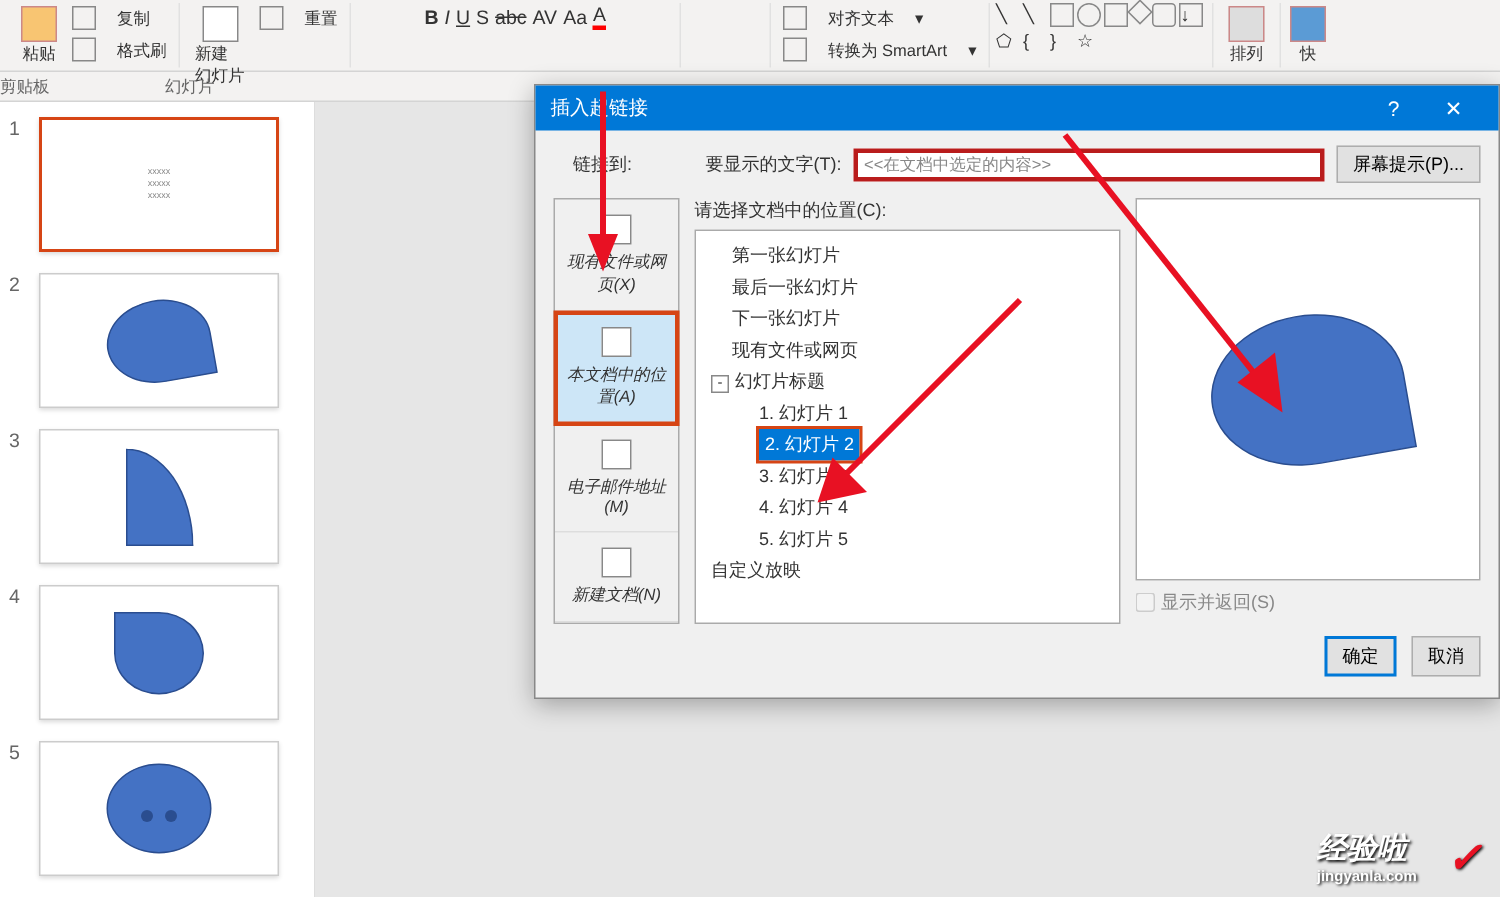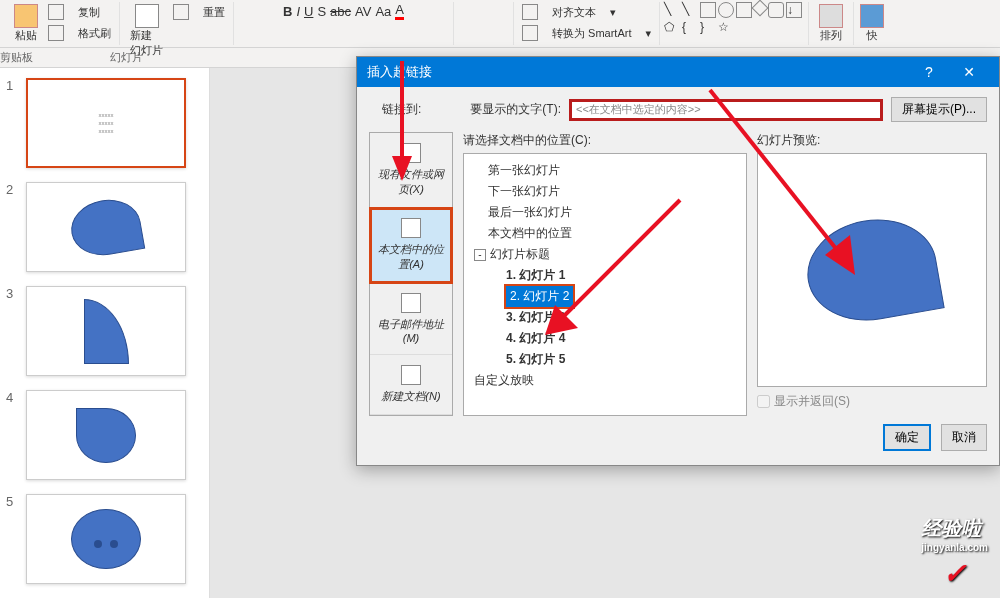--- a/index.html
+++ b/index.html
@@ -51,36 +51,36 @@
 .link-tab { display: flex; flex-direction: column; align-items: center; justify-content: center; padding: 10px 4px; font-size: 11px; text-align: center; border-bottom: 1px solid #ddd; cursor: pointer; gap: 4px; }
 .link-tab.selected { background: #cde6f7; }
 .link-tab.highlighted { outline: 3px solid #d64515; outline-offset: -2px; }
 .link-tab .tab-ico { width: 20px; height: 20px; background: #fff; border: 1px solid #888; }
 
 .center-col { flex: 1; display: flex; flex-direction: column; }
 .col-label { font-size: 12px; margin-bottom: 4px; }
 .tree-box { flex: 1; border: 1px solid #aaa; background: #fff; padding: 6px; overflow: auto; }
 .tree-item { padding: 2px 4px; font-size: 12px; cursor: pointer; }
 .tree-item.indent1 { padding-left: 18px; }
-.tree-item.indent2 { padding-left: 36px; font-weight: bold; }
+.tree-item.indent2 { padding-left: 36px; }
 .tree-item.selected { background: #0078d7; color: #fff; display: inline-block; margin-left: 36px; padding-left: 4px; outline: 2px solid #d64515; }
 .tree-expand { display: inline-block; width: 12px; height: 12px; border: 1px solid #888; text-align: center; line-height: 10px; font-size: 10px; margin-right: 4px; }
 
 .preview-col { width: 230px; display: flex; flex-direction: column; }
 .preview-box { flex: 1; border: 1px solid #aaa; background: #fff; display: flex; align-items: center; justify-content: center; }
 .preview-shape { width: 130px; height: 100px; background: #4472c4; border: 1px solid #2a4d8f; border-radius: 50% 50% 0 50%; transform: rotate(-10deg); }
 .chk-row { padding: 6px 0; font-size: 12px; color: #888; display: flex; align-items: center; gap: 4px; }
 
 .dialog-footer { display: flex; justify-content: flex-end; gap: 10px; padding: 8px 0; }
 
 .arrow { position: absolute; pointer-events: none; }
 .arrow-line { stroke: #e81123; stroke-width: 4; fill: none; }
 .arrow-head { fill: #e81123; }
 
-.watermark { position: absolute; bottom: 10px; right: 12px; color: #fff; font-weight: bold; font-style: italic; text-shadow: 1px 1px 2px #000; font-size: 20px; display: flex; align-items: center; gap: 4px; flex-direction: column; }
+.watermark { position: absolute; bottom: 10px; right: 12px; color: #fff; font-weight: bold; font-style: italic; text-shadow: 1px 1px 2px #000; font-size: 20px; display: flex; align-items: center; gap: 20px; }
 .watermark .sub { font-size: 10px; display: block; font-style: normal; }
 .watermark .check { color: #e81123; font-size: 28px; }
 </style>
 </head>
 <body>
 
 <div class="ribbon">
   <div class="ribbon-group">
     <div style="display:flex">
       <div class="ribbon-big">
@@ -235,34 +235,33 @@
           </div>
         <div class="link-tab">
             <div class="tab-ico"></div>
             <span>新建文档(N)</span>
           </div>
       </div>
       <div class="center-col">
         <div class="col-label">请选择文档中的位置(C):</div>
         <div class="tree-box">
           <div class="tree-item indent1">第一张幻灯片</div>
+          <div class="tree-item indent1">最后一张幻灯片</div>
           <div class="tree-item indent1">下一张幻灯片</div>
-          <div class="tree-item indent1">最后一张幻灯片</div>
-          <div class="tree-item indent1">本文档中的位置</div>
+          <div class="tree-item indent1">现有文件或网页</div>
           <div class="tree-item"><span class="tree-expand">-</span><span>幻灯片标题</span></div>
           <div class="tree-item indent2">1. 幻灯片 1</div>
           <div><span class="tree-item selected">2. 幻灯片 2</span></div>
           <div class="tree-item indent2">3. 幻灯片 3</div>
           <div class="tree-item indent2">4. 幻灯片 4</div>
           <div class="tree-item indent2">5. 幻灯片 5</div>
           <div class="tree-item">自定义放映</div>
         </div>
       </div>
       <div class="preview-col">
-        <div class="col-label">幻灯片预览:</div>
         <div class="preview-box">
           <div class="preview-shape"></div>
         </div>
         <div class="chk-row">
             <input type="checkbox" disabled="" style="">
             <span>显示并返回(S)</span>
           </div>
       </div>
     </div>
     <div class="dialog-footer">

